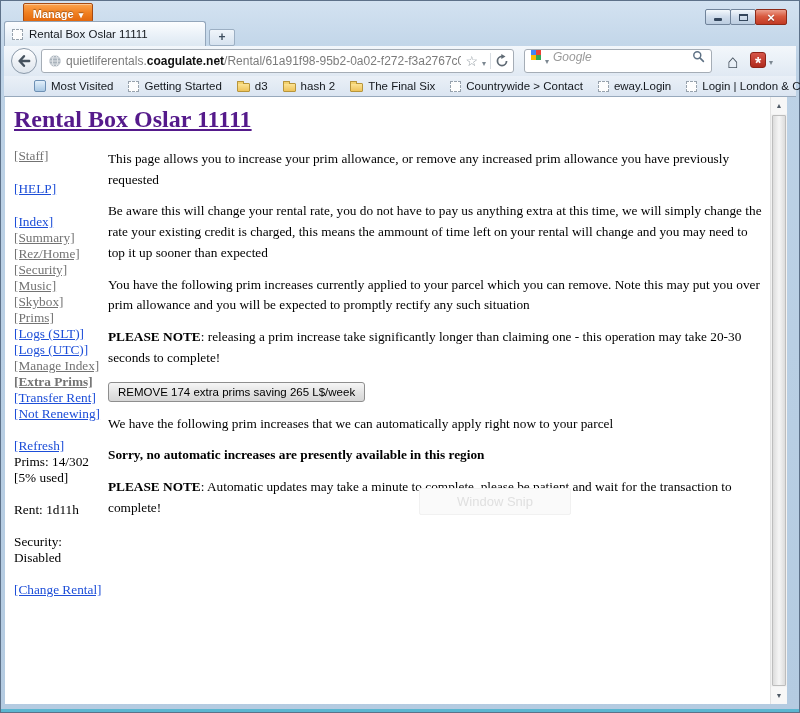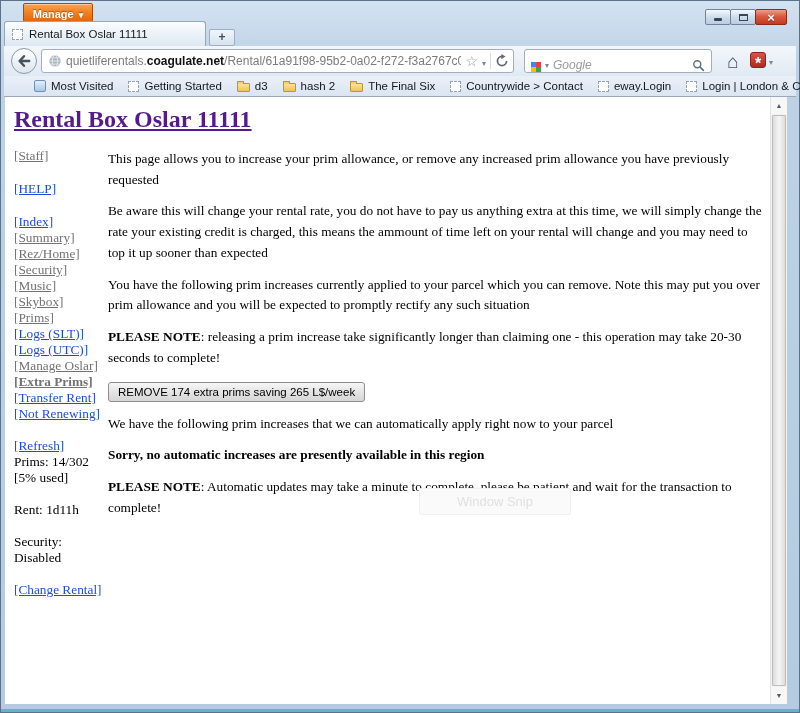--- a/index.html
+++ b/index.html
@@ -22,21 +22,21 @@
   .newtab{position:absolute;left:208px;top:28px;width:26px;height:17px;background:linear-gradient(#f0f5fa,#d6e2ef);border:1px solid #9cafc3;border-radius:2px;color:#3c4c5d;font:bold 12px/15px "Liberation Sans",sans-serif;text-align:center;box-sizing:border-box;}
   
   .navrow{position:absolute;left:3px;right:3px;top:45px;height:30px;background:linear-gradient(#f3f7fb,#e0e9f3);}
   .back-btn{position:absolute;left:7px;top:2px;width:26px;height:26px;border-radius:50%;background:linear-gradient(#ffffff,#dee5ed);border:1px solid #8a99a9;box-sizing:border-box;display:flex;align-items:center;justify-content:center;}
   .urlbar{position:absolute;left:37px;top:3px;width:473px;height:24px;background:#fff;border:1px solid #a5adb6;border-radius:3px;box-sizing:border-box;display:flex;align-items:center;padding:0 4px 0 6px;gap:4px;}
   .url-text{flex:1;overflow:hidden;white-space:nowrap;font-size:12px;color:#7b7b7b;}
   .u-dom{color:#121212;font-weight:bold;}
   .star-ic::after{content:"☆";font-size:14px;color:#8e979e;line-height:1;}
   .caret-g::after{content:"▾";font-size:8px;color:#7c8791;}
   .bar-div{width:1px;height:16px;background:#d7dce1;}
-  .searchbox{position:absolute;left:520px;top:3px;width:188px;height:24px;background:#fff;border:1px solid #a5adb6;border-radius:3px;box-sizing:border-box;display:flex;align-items:flex-end;padding:0 6px;gap:4px;}
+  .searchbox{position:absolute;left:520px;top:3px;width:188px;height:24px;background:#fff;border:1px solid #a5adb6;border-radius:3px;box-sizing:border-box;display:flex;align-items:flex-start;padding:0 6px;gap:4px;}
   .g-icon{width:10px;height:10px;flex:none;position:relative;}
   .g-icon i{position:absolute;left:0;top:0;width:5px;height:5px;background:#4285f4;box-shadow:5px 0 #ea4335,0 5px #fbbc05,5px 5px #34a853;}
   .search-ph{flex:1;font-size:12px;font-style:italic;color:#9a9a9a;white-space:nowrap;overflow:hidden;}
   .home-btn{position:absolute;left:717px;top:3px;width:24px;height:24px;display:flex;align-items:center;justify-content:center;}
   .home-btn::after{content:"⌂";font-size:19px;color:#46525e;line-height:1;}
   .lp-btn{position:absolute;left:746px;top:5px;display:flex;align-items:center;gap:3px;}
   .lp-box{width:16px;height:16px;background:linear-gradient(#d6564a,#b02a1c);border:1px solid #8d2318;border-radius:3px;color:#fff;display:flex;align-items:center;justify-content:center;box-sizing:border-box;}
   .lp-box::after{content:"*";font:bold 16px/6px "Liberation Sans",sans-serif;margin-top:7px;}
   
   .bookrow{position:absolute;left:3px;right:3px;top:75px;height:21px;background:linear-gradient(#eaf0f7,#dbe5f1);border-bottom:1px solid #98a9bc;display:flex;align-items:center;padding:0 24px;box-sizing:border-box;font-size:11.5px;color:#14181d;gap:3px;}
@@ -184,21 +184,21 @@
           <a href="#" class="lnk u g">[HELP]</a>
           <a href="#" class="lnk u">[Index]</a>
           <a href="#" class="lnk v">[Summary]</a>
           <a href="#" class="lnk v">[Rez/Home]</a>
           <a href="#" class="lnk v">[Security]</a>
           <a href="#" class="lnk v">[Music]</a>
           <a href="#" class="lnk v">[Skybox]</a>
           <a href="#" class="lnk v">[Prims]</a>
           <a href="#" class="lnk u">[Logs (SLT)]</a>
           <a href="#" class="lnk u">[Logs (UTC)]</a>
-          <a href="#" class="lnk v">[Manage Oslar]</a>
+          <a href="#" class="lnk v">[Manage Index]</a>
           <a href="#" class="lnk v b">[Extra Prims]</a>
           <a href="#" class="lnk u">[Transfer Rent]</a>
           <a href="#" class="lnk u">[Not Renewing]</a>
           <div class="sgap"></div>
           <a href="#" class="lnk u">[Refresh]</a>
           <div class="stat">Prims: 14/302</div>
           <div class="stat">[5% used]</div>
           <div class="sgap"></div>
           <div class="stat">Rent: 1d11h</div>
           <div class="sgap"></div>

